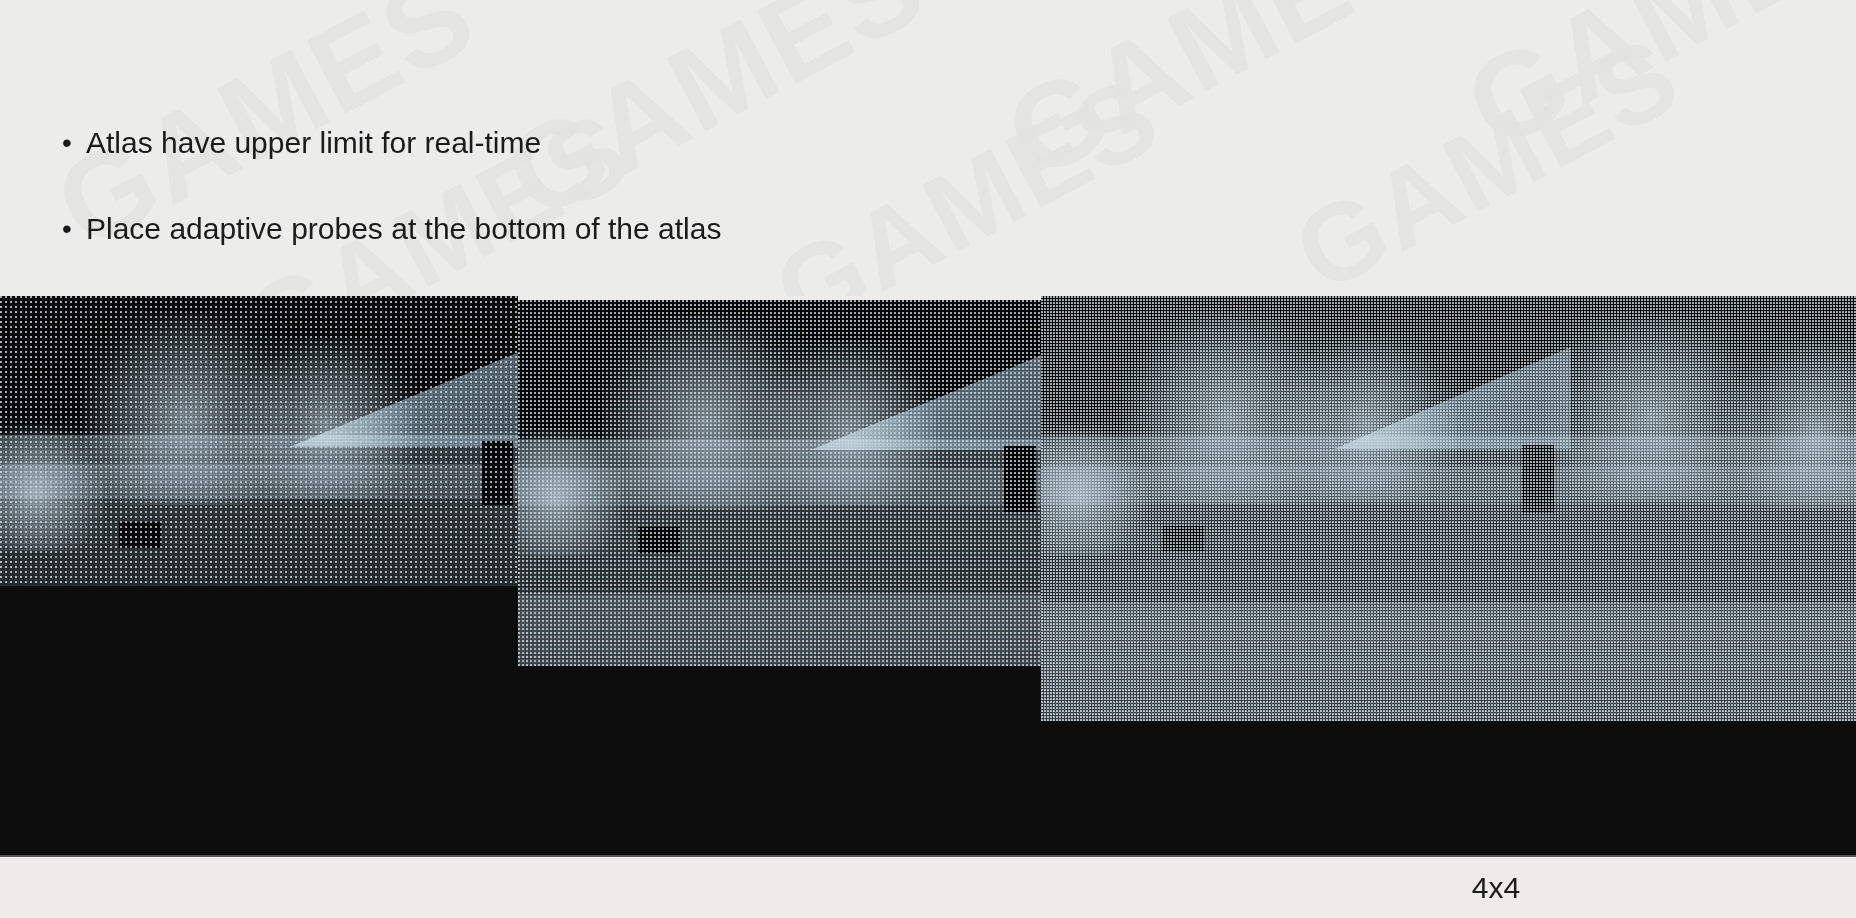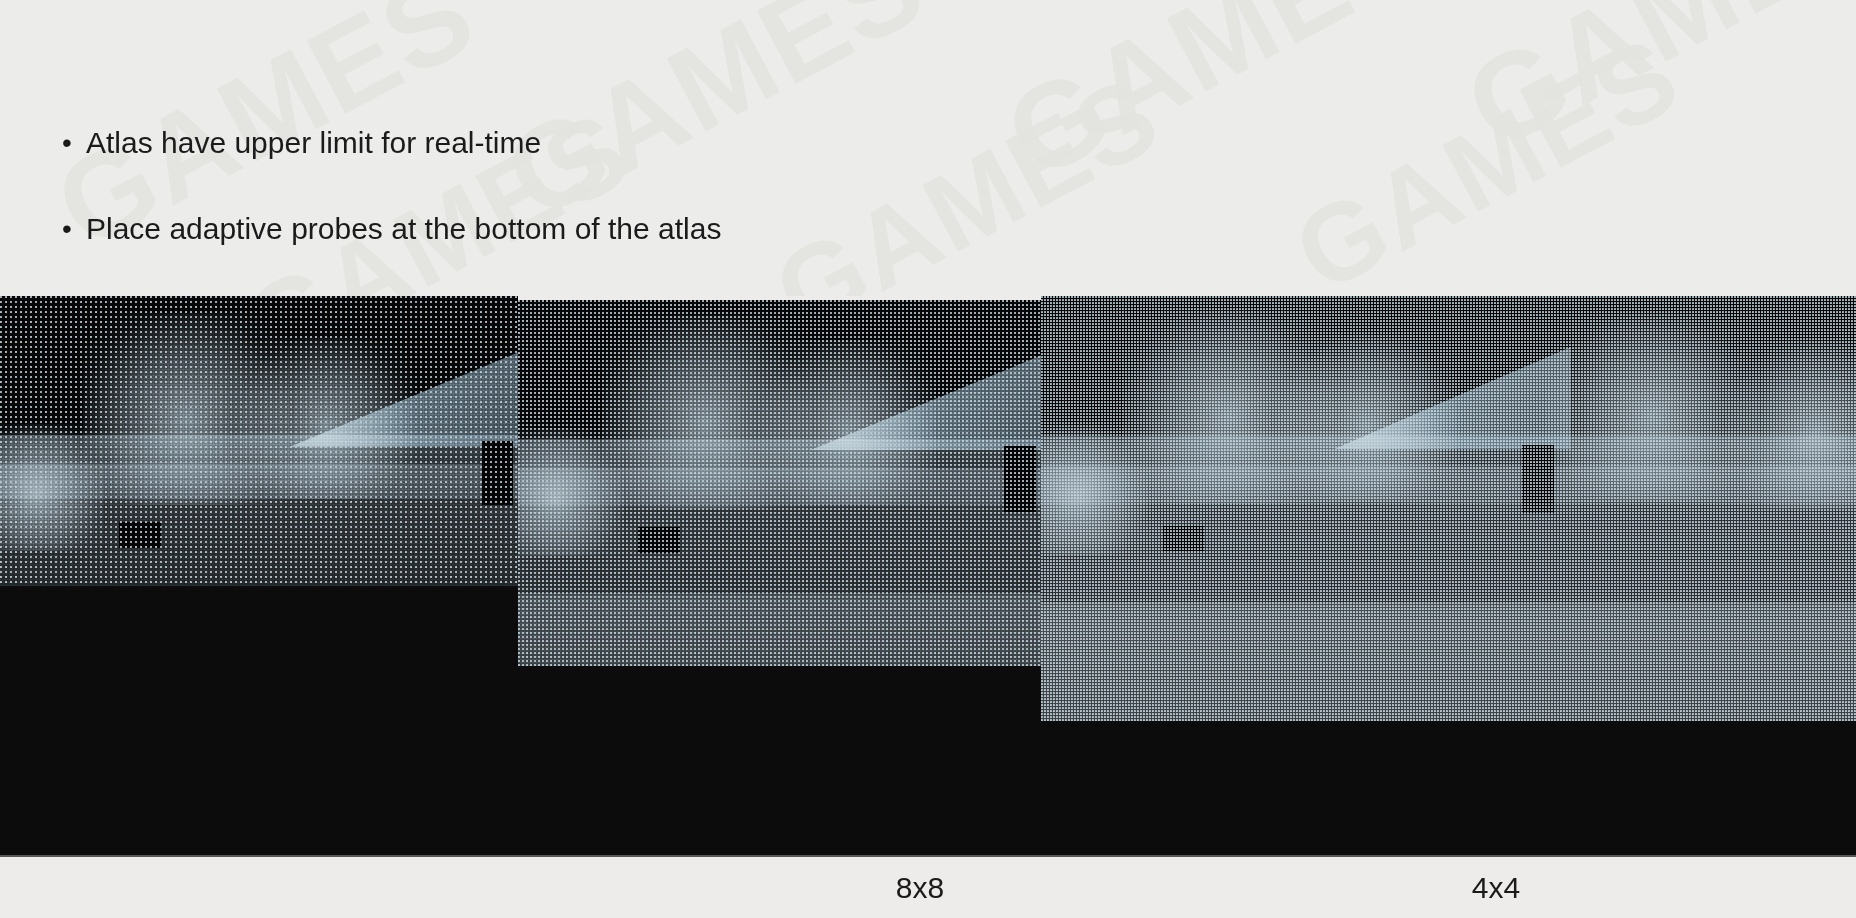--- a/index.html
+++ b/index.html
@@ -335,17 +335,16 @@
         </div>
         <div class="dotgrid dg-4"></div>
         <div class="noise"></div>
       </div>
     </div>
   </div>
 
   <div class="hairline"></div>
 
   <div class="caption-row">
-    <div class="caption cap-2">8x8</div>
     <div class="caption cap-3">4x4</div>
   </div>
 
 </div>
 
 </body></html>

